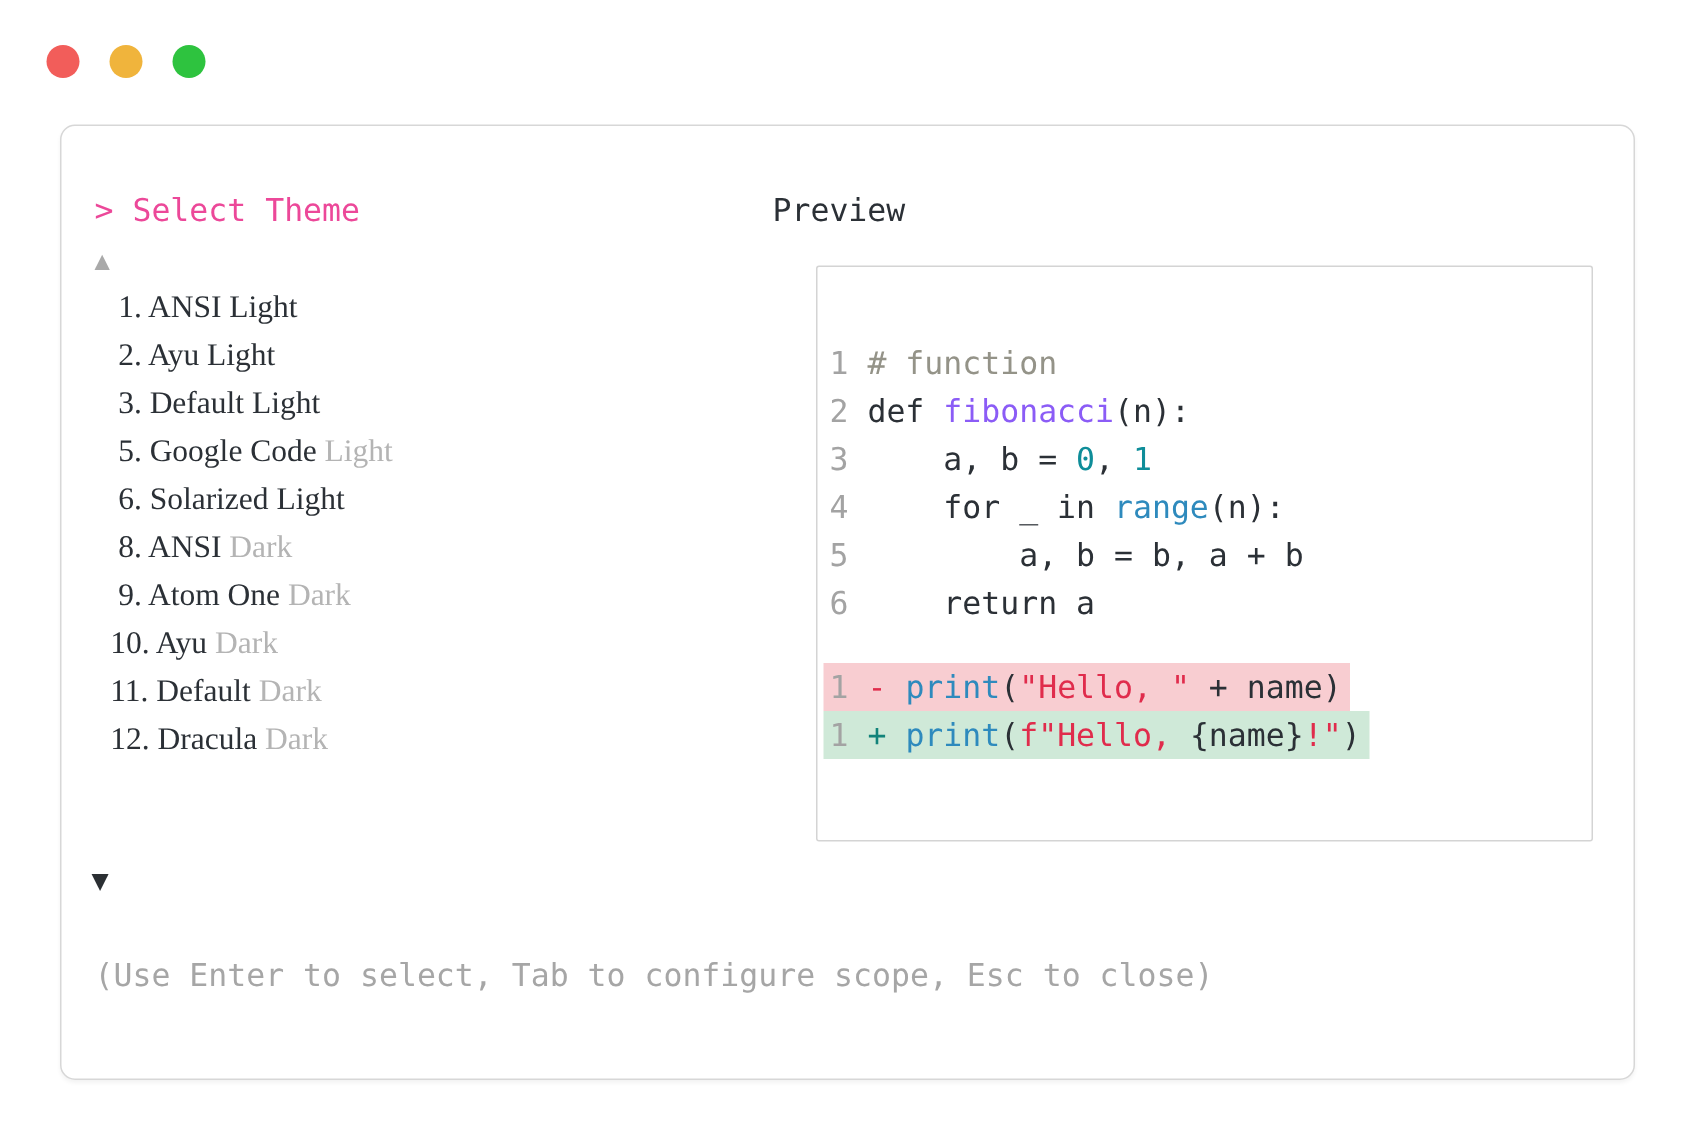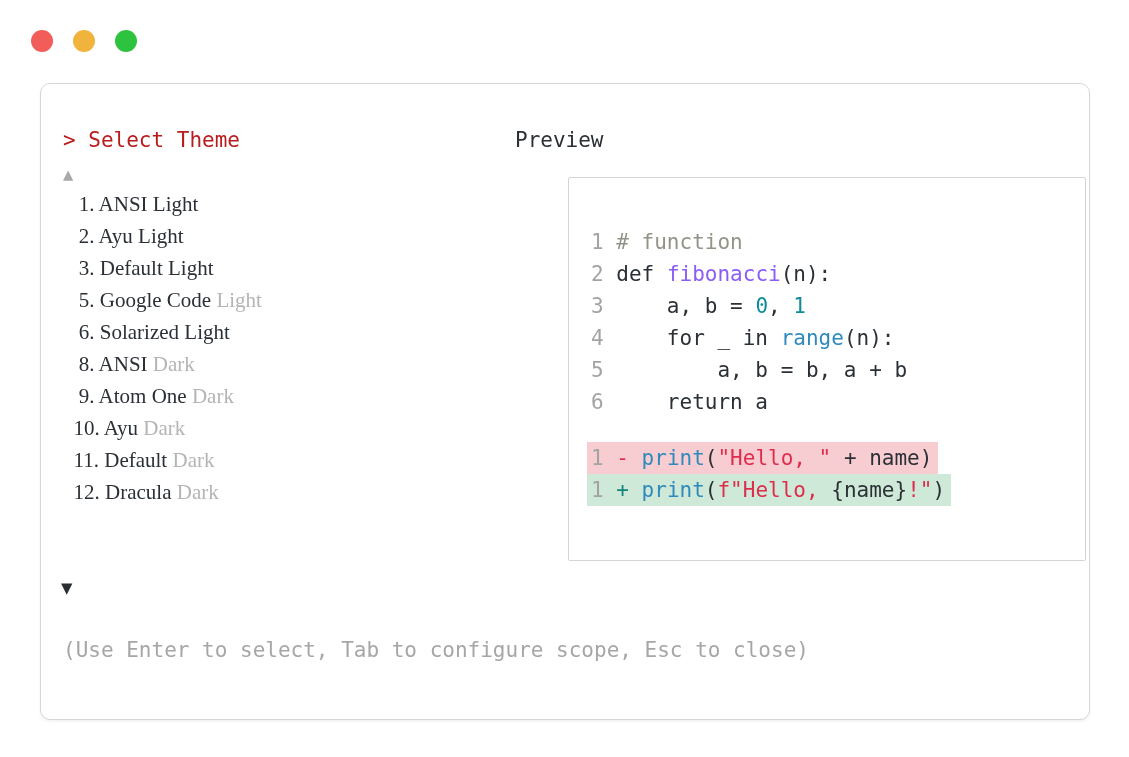--- a/index.html
+++ b/index.html
@@ -21,21 +21,21 @@
     width: 1050px; height: 637px;
     background: #ffffff;
     border: 1.5px solid #d7d7d7;
     border-radius: 10px;
     box-sizing: border-box;
     box-shadow: 0 2px 3px rgba(0,0,0,0.05);
   }
 
   .prompt {
     position: absolute; left: 22px; top: 44px;
-    font-size: 21px; color: #b91c1c; white-space: pre;
+    font-size: 21px; color: #ec4899; white-space: pre;
   }
   .scroll-up {
     position: absolute; left: 22px; top: 80px;
     font-size: 17px; color: #a9a9a9; cursor: pointer;
   }
   .scroll-down {
     position: absolute; left: 20px; top: 492px;
     font-size: 19px; color: #2b2f33; cursor: pointer;
   }
 
@@ -55,24 +55,23 @@
 
   .preview-title {
     position: absolute; left: 474px; top: 44px;
     font-size: 21px; color: #2b3036;
   }
   .preview-box {
     position: absolute; left: 503px; top: 93px;
     width: 518px; height: 384px;
     border: 1.5px solid #d4d4d4; border-radius: 2px;
     box-sizing: border-box;
-    padding: 48px 0 0 22px;
+    padding: 48px 0 0 8px;
     background: #ffffff;
     overflow: hidden;
-    margin-left: 24px;
   }
   .code-line { font-size: 21px; line-height: 32px; white-space: pre; color: #2b3036; }
   .blank-line { height: 24px; }
   .ln { color: #a3a3a3; }
 
   .tok-text        { color: #2b3036; }
   .tok-comment     { color: #949388; }
   .tok-func        { color: #8b5cf6; }
   .tok-number      { color: #0e8d99; }
   .tok-builtin     { color: #2e8abd; }

